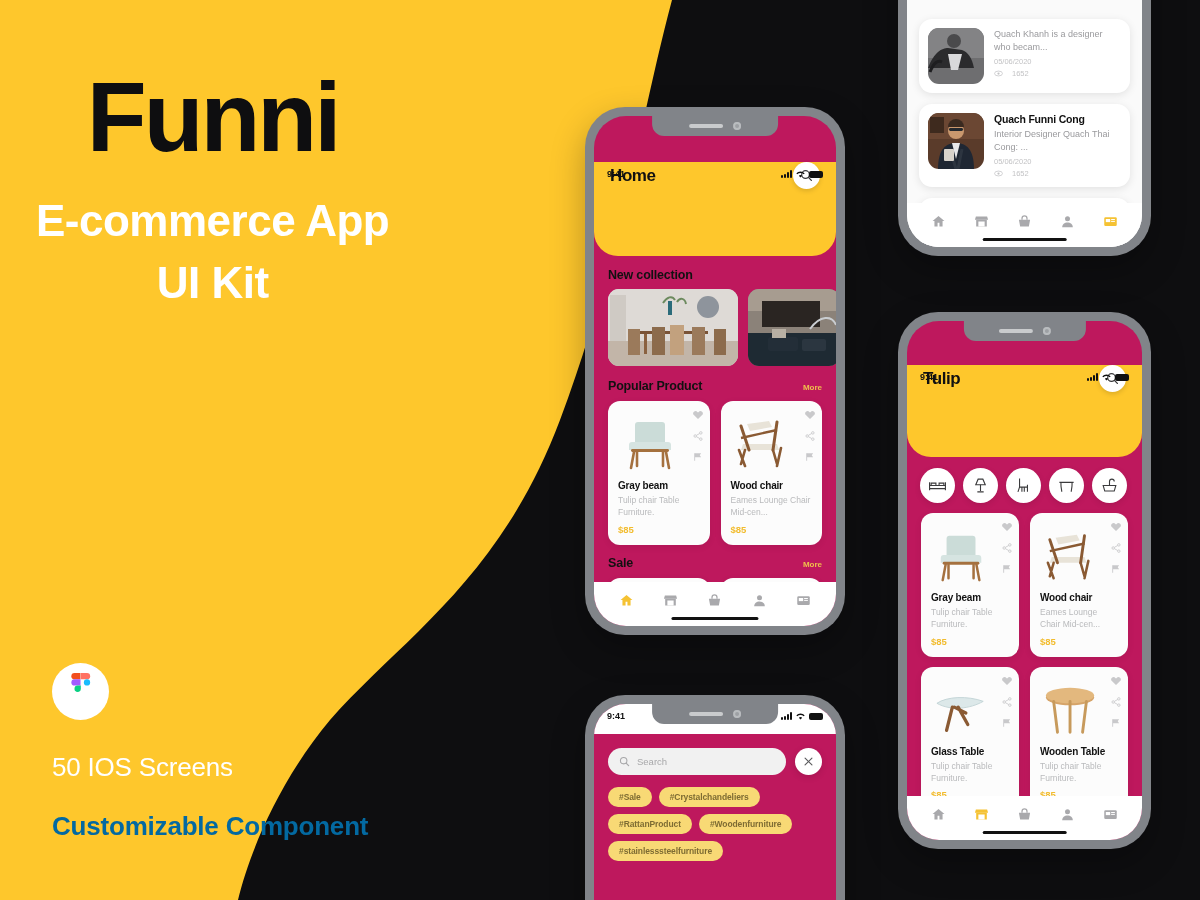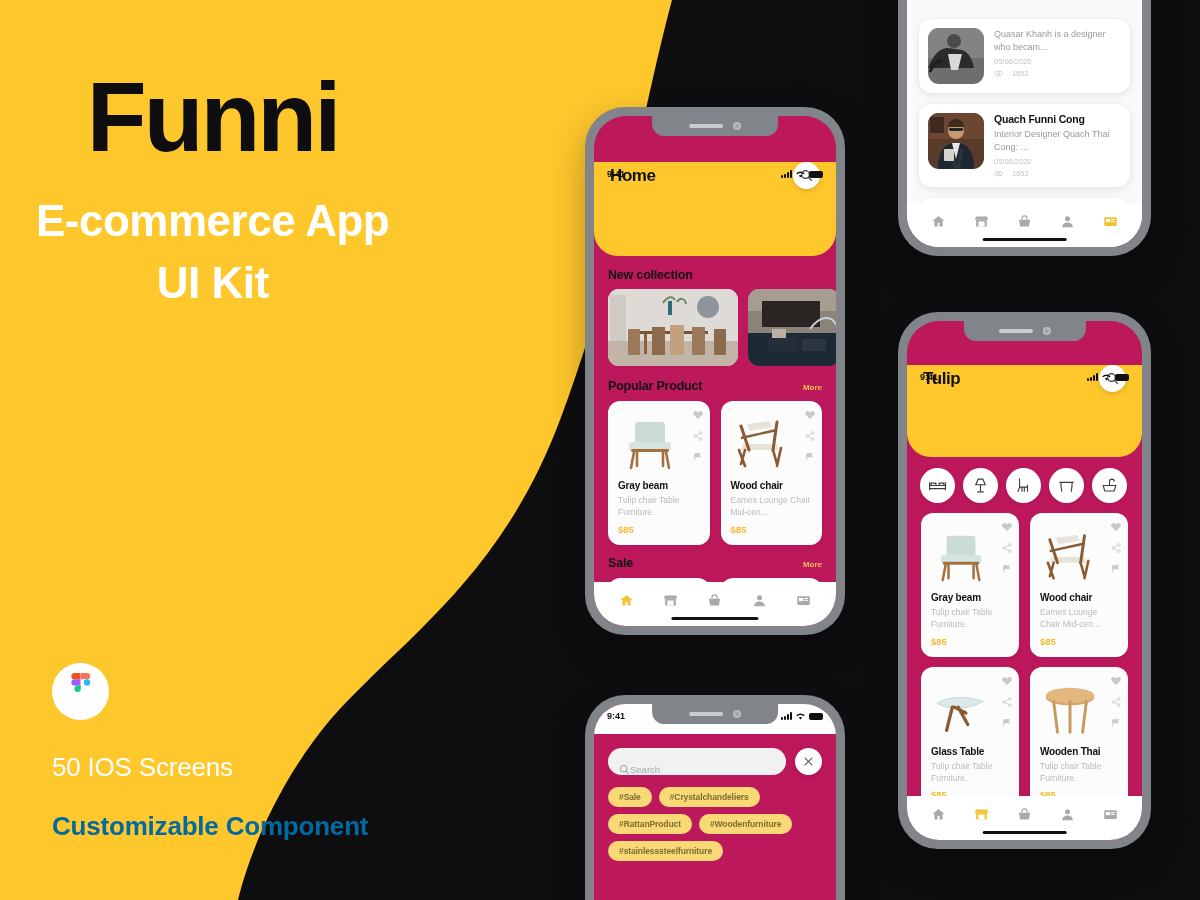--- a/index.html
+++ b/index.html
@@ -132,21 +132,21 @@
   .dthumb { width:56px; height:56px; border-radius:11px; overflow:hidden; flex:0 0 auto;}
   .dname { font-size:10.5px; font-weight:bold; color:#111; letter-spacing:-0.2px;}
   .ddesc { font-size:9px; color:#9A9A9D; line-height:1.4; margin-top:3px;}
   .ddate { font-size:7.5px; color:#C3C3C5; margin-top:4px;}
   .dviews { font-size:7.5px; color:#C3C3C5; margin-top:3px; display:flex; align-items:center; gap:9px;}
 
   
   .searchrow { display:flex; align-items:center; gap:9px; padding:0 14px; margin-top:14px;}
   .searchbox {
     flex:1; height:27px; border-radius:14px; background:#F1F1F1;
-    display:flex; align-items:flex-end; gap:0; padding:0 11px;
+    display:flex; align-items:center; gap:7px; padding:0 11px;
     font-size:9.5px; color:#A8A8AA;
   }
   .closebtn {
     width:27px; height:27px; border-radius:50%; background:#fff;
     box-shadow:0 2px 7px rgba(0,0,0,.13);
     display:flex; align-items:center; justify-content:center; flex:0 0 auto;
   }
   .tags { display:flex; flex-wrap:wrap; gap:7px; padding:0 14px; margin-top:12px;}
   .tag {
     background:#F8D975; color:#7E6C33; border-radius:11px;
@@ -534,21 +534,21 @@
               <rect x="2" y="2" width="1.4" height="12" fill="#C9C9CB"></rect>
             </svg>
         </div>
         <div class="prod-img-wrap">
           <svg width="62" height="54" viewBox="0 0 64 56">
             <ellipse cx="31" cy="14" rx="25" ry="8" fill="#D6A469"></ellipse>
             <ellipse cx="31" cy="12" rx="25" ry="8" fill="#E3B87E"></ellipse>
             <path d="M14 18l4 32M31 18v32M48 18l-4 32" stroke="#C79A5C" stroke-width="3" stroke-linecap="round"></path>
           </svg>
         </div>
-        <div class="prod-name">Wooden Thai</div>
+        <div class="prod-name">Wooden Table</div>
         <div class="prod-desc">Tulip chair Table Furniture.</div>
         <div class="prod-price">$85</div>
       </div>
     </div>
 
     <div class="tabbar">
       <svg width="15" height="15" viewBox="0 0 24 24">
           <path d="M12 3 2.5 11h3v9h5v-6h3v6h5v-9h3z" fill="#A9A9AC"></path>
         </svg>
       <svg width="15" height="15" viewBox="0 0 24 24">
@@ -584,21 +584,21 @@
         <svg viewBox="0 0 56 56" width="56" height="56">
           <rect width="56" height="56" fill="#6E6E70"></rect>
           <rect width="56" height="30" fill="#838385"></rect>
           <path d="M0 40c6-16 14-20 20-20l14 2c6 2 10 8 12 18z" fill="#2B2B2D"></path>
           <circle cx="26" cy="13" r="7" fill="#4A4A4C"></circle>
           <path d="M20 26h14l-4 16h-7z" fill="#D9D9DB"></path>
           <path d="M2 44c4-10 8-12 12-10" stroke="#1E1E20" stroke-width="3" fill="none"></path>
         </svg>
       </div>
       <div style="flex:1;min-width:0">
-        <div class="ddesc" style="margin-top:0">Quasar Khanh is a designer who becam...</div>
+        <div class="ddesc" style="margin-top:0">Quach Khanh is a designer who becam...</div>
         <div class="ddate">05/06/2020</div>
         <div class="dviews">
           <svg width="9" height="9" viewBox="0 0 16 16">
               <ellipse cx="8" cy="8" rx="7" ry="4.3" fill="none" stroke="#C3C3C5" stroke-width="1.3"></ellipse>
               <circle cx="8" cy="8" r="2" fill="#C3C3C5"></circle>
             </svg>
           <span>1652</span>
         </div>
       </div>
     </div>

